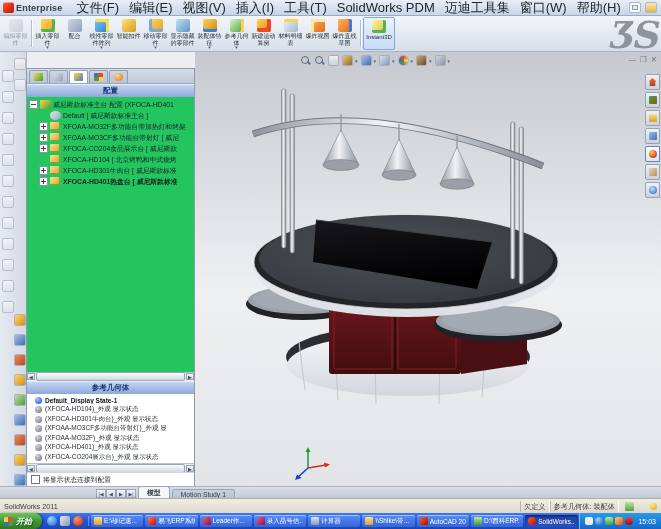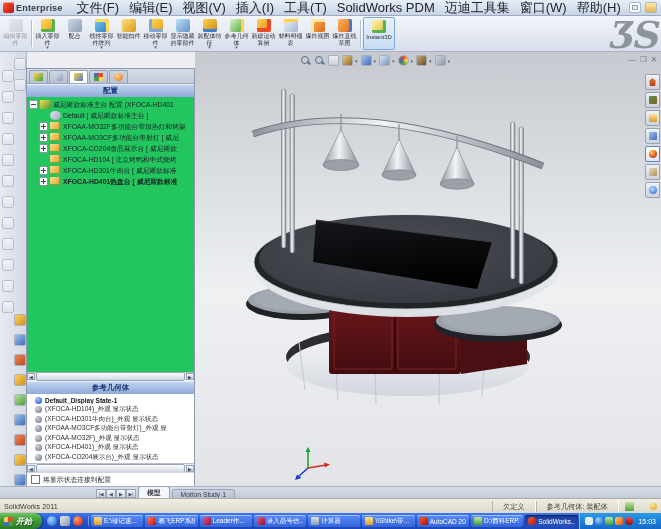--- a/index.html
+++ b/index.html
@@ -161,21 +161,21 @@
   .navb{width:10px;height:9px;border:1px solid #9aa5b8;background:linear-gradient(#f2f5f9,#d0d8e4);
     font-size:5px;line-height:8px;text-align:center;color:#45506a;box-sizing:border-box;}
   .mtab{font-size:6.8px;padding:1px 8px 0;border:1px solid #9aa5b8;border-bottom:none;
     border-radius:3px 3px 0 0;background:linear-gradient(#c9d1de,#b8c2d2);color:#39404c;margin-left:2px;white-space:nowrap;}
   .mtab.act{background:#f4f6fa;font-weight:bold;}
   
   .status{position:absolute;left:0;right:0;bottom:16px;height:15px;background:linear-gradient(#f0eee4,#dcd9cb);
     border-top:1px solid #b0ada0;display:flex;align-items:center;font-size:7.2px;color:#3a3e34;
     padding:0 4px;box-sizing:border-box;z-index:20;}
   .stat-left{flex:1;}
-  .stat-seg{border-left:1px solid #b8b5a8;border-right:1px solid #fff;padding:0 10px;height:11px;line-height:11px;white-space:nowrap;}
+  .stat-seg{border-left:1px solid #b8b5a8;border-right:1px solid #fff;padding:0 3px;height:11px;line-height:11px;white-space:nowrap;}
   .stat-ico{width:9px;height:9px;border-radius:1px;background:linear-gradient(#bfe8a0,#4f9f3a);margin:0 6px;}
   .stat-dot{width:7px;height:7px;border-radius:50%;background:radial-gradient(circle at 35% 30%,#ffe88a,#d8a020);margin-left:10px;}
   
   .taskbar{position:absolute;left:0;right:0;bottom:0;height:16px;
     background:linear-gradient(#3a7af2,#2356d4 45%,#1c46b4);display:flex;align-items:center;z-index:30;}
   .startbtn{height:16px;padding:0 10px 0 4px;border-radius:0 8px 8px 0;
     background:linear-gradient(#6fc45f,#3c9e34 45%,#2d7a26);display:flex;align-items:center;gap:3px;
     box-shadow:1px 0 2px rgba(0,0,0,.4);}
   .winflag{width:9px;height:9px;background:conic-gradient(#e84a2a 0 90deg,#4a9f3a 0 180deg,#3f6fb8 0 270deg,#ffd44a 0);border-radius:2px;}
   .startlab{font-size:8px;font-weight:bold;font-style:italic;color:#fff;text-shadow:1px 1px 1px rgba(0,0,0,.5);}

